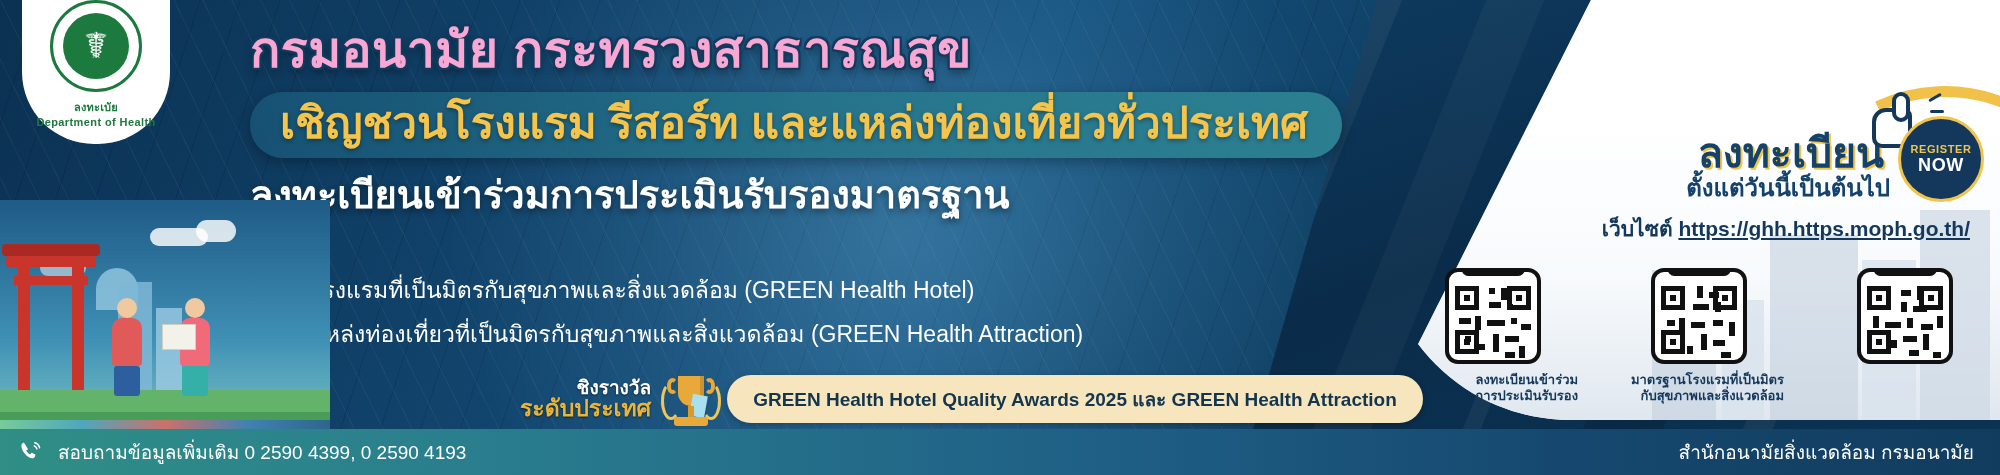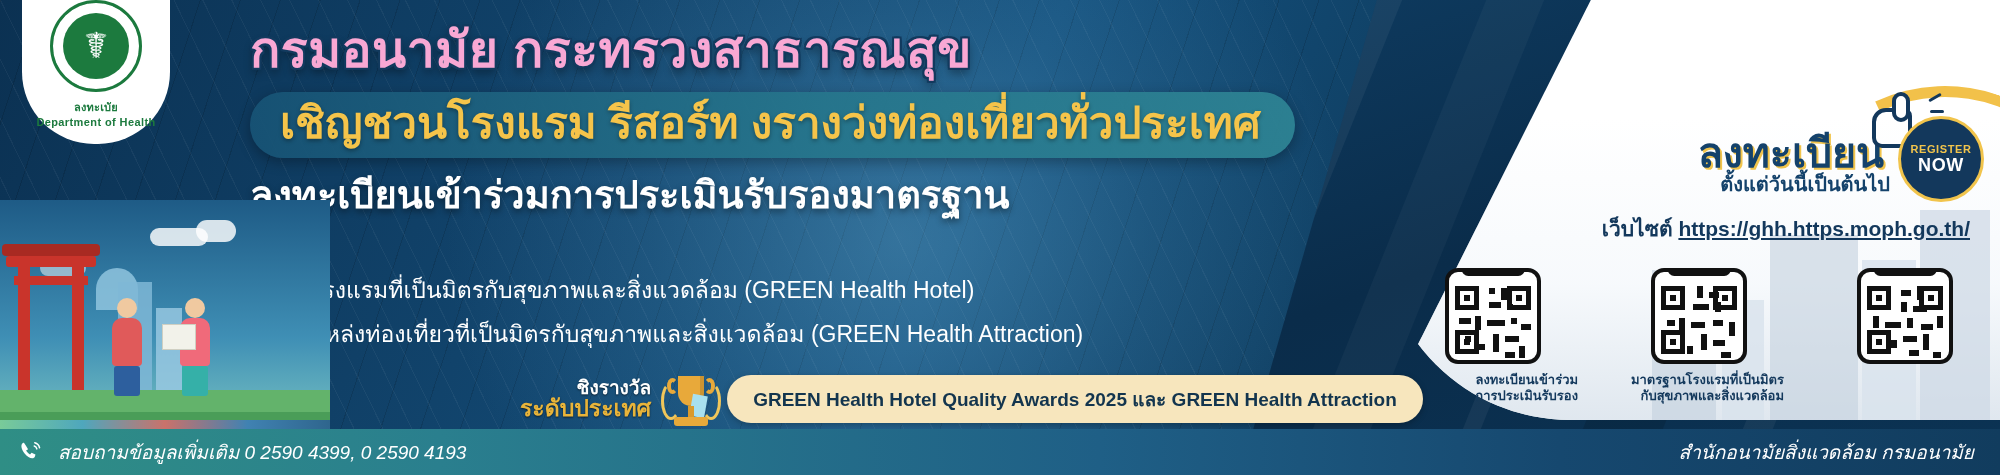--- a/index.html
+++ b/index.html
@@ -227,21 +227,21 @@
   
   .rp{ position:absolute; right:0; top:0; width:620px; height:420px;margin-top:16px; }
   .rp-title{
     position:absolute; right:116px; top:104px;
     font-size:41px; font-weight:bold; color:#14426b;
     text-shadow:2px 2px 0 #f1c44c;
     white-space:nowrap;
   }
   .rp-sub{
     position:absolute; right:110px; top:152px;
-    font-size:20px; font-weight:bold; color:#14426b;
+    font-size:24px; font-weight:bold; color:#14426b;
     white-space:nowrap;
     text-align:right;
   }
   .register-now{
     position:absolute; right:16px; top:100px;
     width:86px;height:86px;border-radius:50%;
     background:#13385c; border:3px solid #f1c44c;
     display:flex;flex-direction:column;align-items:center;justify-content:center;
     color:#f1c44c;
   }
@@ -290,21 +290,20 @@
   .qr-cap{
     margin-top:8px; font-size:13px; font-weight:bold; color:#13385c; line-height:1.25;
   }
 
   
   .bottom{
     position:absolute; left:0; bottom:0; width:100%; height:46px;
     background:linear-gradient(90deg,#2f8e85 0%, #2a7f8e 22%, #1f5f86 55%, #16486f 78%, #113c5e 100%);
     display:flex; align-items:center; justify-content:space-between;
     padding:0 26px 0 18px;
-    font-style:italic;
   }
   .bottom-left{ display:flex; align-items:center; gap:14px; }
   .phone-ico{ width:26px;height:26px; position:relative; color:#fff; }
   .phone-ico svg{ display:block; }
   .bottom-txt{ font-size:19px; color:#ffffff; }
   .bottom-right{ font-size:19px; color:#ffffff; }
 
   .tiny-strip{
     position:absolute; left:0; bottom:46px; width:330px; height:9px;
     background:linear-gradient(90deg,#7ed0a0,#4fa8c8,#d86d6d,#3f7fbc,#2c5f93);
@@ -343,21 +342,21 @@
       <div class="ring-text"></div>
       <div class="inner">☤</div>
     </div>
     <div class="logo-th">ลงทะเบัย</div>
     <div class="logo-en">Department of Health</div>
   </div>
 
   <div class="headline-wrap">
     <div class="h1">กรมอนามัย กระทรวงสาธารณสุข</div>
     <div class="h2-pill">
-      <div class="h2">เชิญชวนโรงแรม รีสอร์ท งรางว่งท่องเที่ยวทั่วประเทศ</div>
+      <div class="h2">เชิญชวนโรงแรม รีสอร์ท และแหล่งท่องเที่ยวทั่วประเทศ</div>
     </div>
     <div class="h3">ลงทะเบียนเข้าร่วมการประเมินรับรองมาตรฐาน</div>
   </div>
 
   <div class="checklist">
     <div class="check-row">
       <span class="check-ico"></span>
       <span class="check-txt">โรงแรมที่เป็นมิตรกับสุขภาพและสิ่งแวดล้อม (GREEN Health Hotel)</span>
     </div>
     <div class="check-row">

